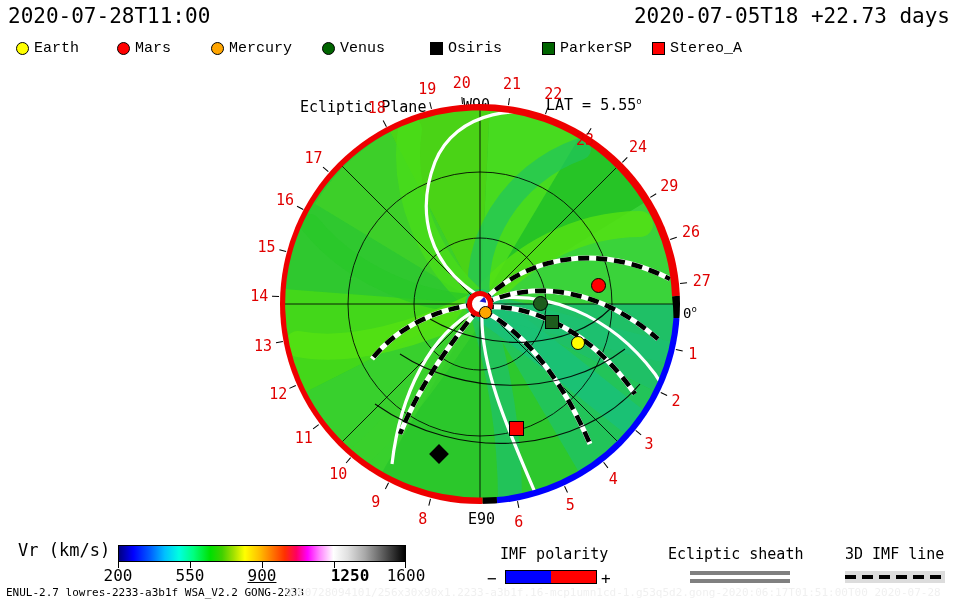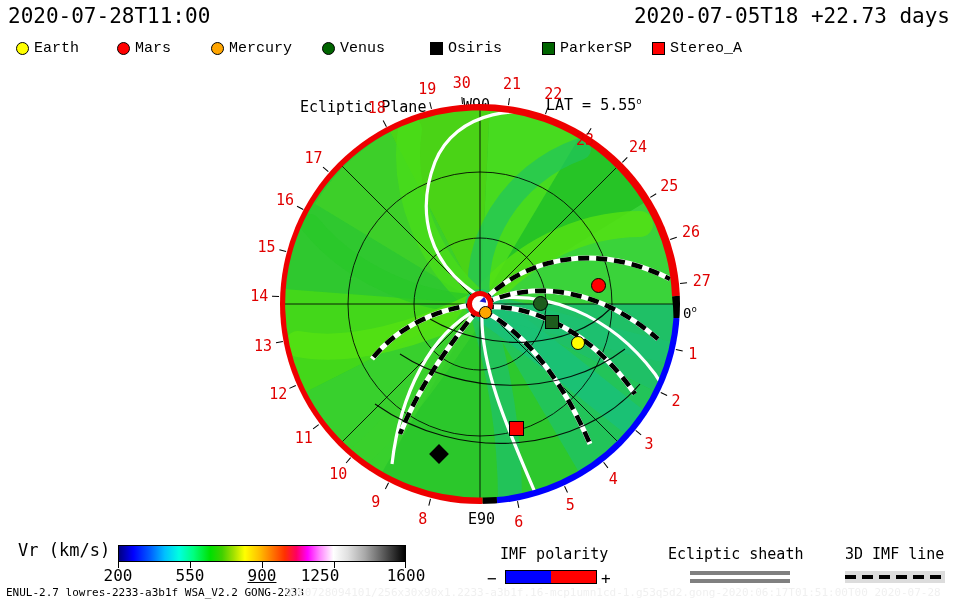--- a/index.html
+++ b/index.html
@@ -235,31 +235,31 @@
         <div class="pm" style="width: 15px; height: 15px; left: 228.5px; top: 316.5px; background: rgb(255, 0, 0);"></div>
         <div class="pm d" style="width: 14px; height: 14px; left: 152px; top: 343px; background: rgb(0, 0, 0); border: none;"></div>
       </div>
   </div>
 
   <div id="carr-labels">
       <div class="ptxt red" style="left: 367.777px; top: 34.9856px;">18</div>
       <div class="abs" style="left: 385.636px; top: 62.5275px; width: 7px; height: 1px; background: rgb(0, 0, 0); transform-origin: 0px 0px; transform: rotate(-118deg);"></div>
       <div class="ptxt red" style="left: 418.293px; top: 15.5943px;">19</div>
       <div class="abs" style="left: 431.374px; top: 44.9706px; width: 7px; height: 1px; background: rgb(0, 0, 0); transform-origin: 0px 0px; transform: rotate(-104deg);"></div>
-      <div class="ptxt red" style="left: 452.651px; top: 9.84478px;">30</div>
+      <div class="ptxt red" style="left: 452.651px; top: 9.84478px;">20</div>
       <div class="abs" style="left: 462.482px; top: 39.7649px; width: 7px; height: 1px; background: rgb(0, 0, 0); transform-origin: 0px 0px; transform: rotate(-95deg);"></div>
       <div class="ptxt red" style="left: 502.896px; top: 11.1605px;">21</div>
       <div class="abs" style="left: 507.974px; top: 40.9561px; width: 7px; height: 1px; background: rgb(0, 0, 0); transform-origin: 0px 0px; transform: rotate(-82deg);"></div>
       <div class="ptxt red" style="left: 544.276px; top: 21.0949px;">22</div>
       <div class="abs" style="left: 545.439px; top: 49.9508px; width: 7px; height: 1px; background: rgb(0, 0, 0); transform-origin: 0px 0px; transform: rotate(-71deg);"></div>
       <div class="ptxt red" style="left: 576px; top: 42.7333px; margin-top: 24px;">23</div>
       <div class="abs" style="left: 586.514px; top: 69.5423px; width: 7px; height: 1px; background: rgb(0, 0, 0); transform-origin: 0px 0px; transform: rotate(-58deg);"></div>
       <div class="ptxt red" style="left: 628.978px; top: 74.0223px;">24</div>
       <div class="abs" style="left: 622.128px; top: 97.8715px; width: 7px; height: 1px; background: rgb(0, 0, 0); transform-origin: 0px 0px; transform: rotate(-45deg);"></div>
-      <div class="ptxt red" style="left: 660.267px; top: 113.358px;">25</div>
+      <div class="ptxt red" style="left: 660.267px; top: 113.358px;">29</div>
       <div class="abs" style="left: 650.458px; top: 133.486px; width: 7px; height: 1px; background: rgb(0, 0, 0); transform-origin: 0px 0px; transform: rotate(-32deg);"></div>
       <div class="ptxt red" style="left: 681.905px; top: 158.724px;">26</div>
       <div class="abs" style="left: 670.049px; top: 174.561px; width: 7px; height: 1px; background: rgb(0, 0, 0); transform-origin: 0px 0px; transform: rotate(-19deg);"></div>
       <div class="ptxt red" style="left: 692.784px; top: 207.795px;">27</div>
       <div class="abs" style="left: 679.899px; top: 218.99px; width: 7px; height: 1px; background: rgb(0, 0, 0); transform-origin: 0px 0px; transform: rotate(-6deg);"></div>
       <div class="ptxt red" style="left: 688.31px; top: 280.939px;">1</div>
       <div class="abs" style="left: 675.848px; top: 285.215px; width: 7px; height: 1px; background: rgb(0, 0, 0); transform-origin: 0px 0px; transform: rotate(13deg);"></div>
       <div class="ptxt red" style="left: 671.532px; top: 328.318px;">2</div>
       <div class="abs" style="left: 660.658px; top: 328.113px; width: 7px; height: 1px; background: rgb(0, 0, 0); transform-origin: 0px 0px; transform: rotate(26deg);"></div>
       <div class="ptxt red" style="left: 644.526px; top: 370.709px;">3</div>
@@ -296,21 +296,21 @@
 <div class="abs" id="vr-label">Vr (km/s)</div>
 <div class="abs" id="cbar"></div>
 <div id="cticks">
     <div class="ctick" style="left: 118px;"></div>
     <div class="ctlab" style="left: 118px;">200</div>
     <div class="ctick" style="left: 190px;"></div>
     <div class="ctlab" style="left: 190px;">550</div>
     <div class="ctick" style="left: 262px;"></div>
     <div class="ctlab" style="left: 262px; text-decoration: underline;">900</div>
     <div class="ctick" style="left: 334px;"></div>
-    <div class="ctlab" style="left: 320px;">1250</div>
+    <div class="ctlab" style="left: 350px; font-weight: bold;">1250</div>
     <div class="ctick" style="left: 405px;"></div>
     <div class="ctlab" style="left: 406px;">1600</div>
   </div>
 
 <div class="bl-head" style="left:500px;top:545px;">IMF polarity</div>
 <div id="imf-minus">−</div>
 <div id="imf-bar"></div>
 <div id="imf-plus">+</div>
 
 <div class="bl-head" style="left:668px;top:545px;">Ecliptic sheath</div>

